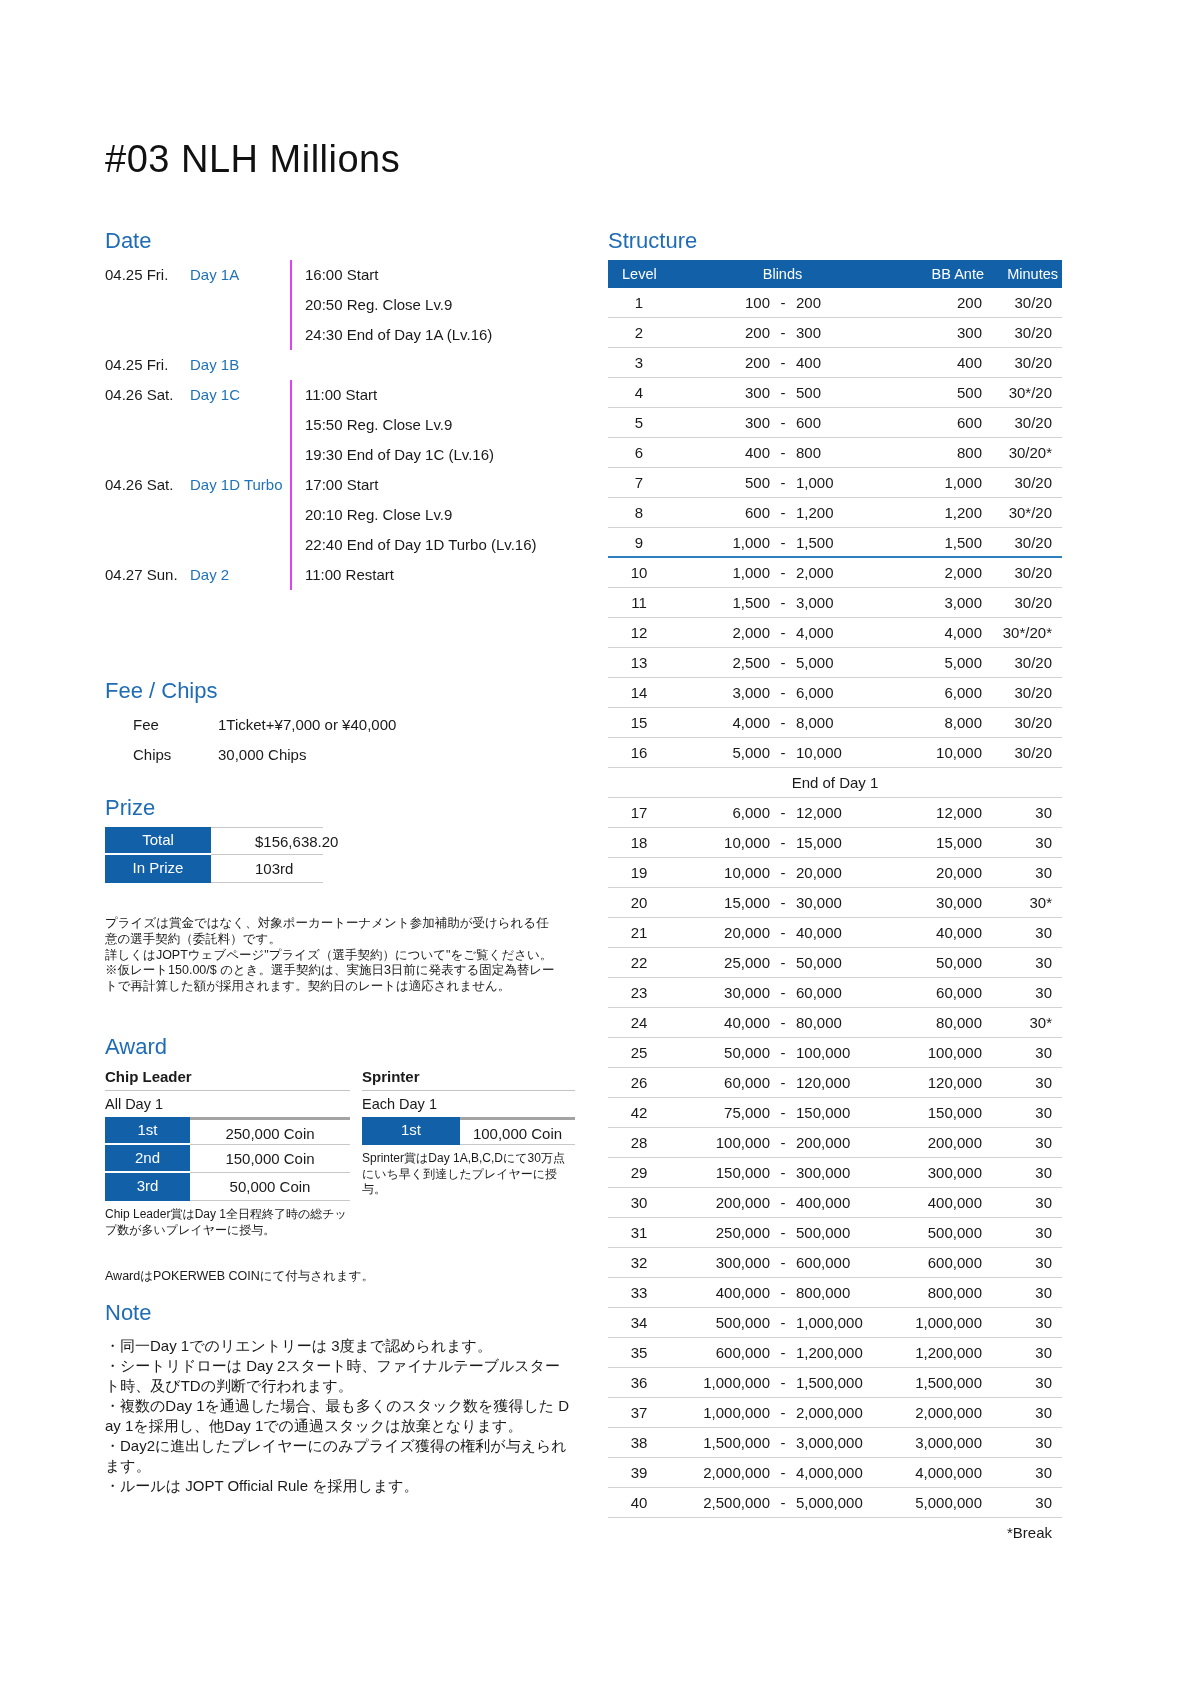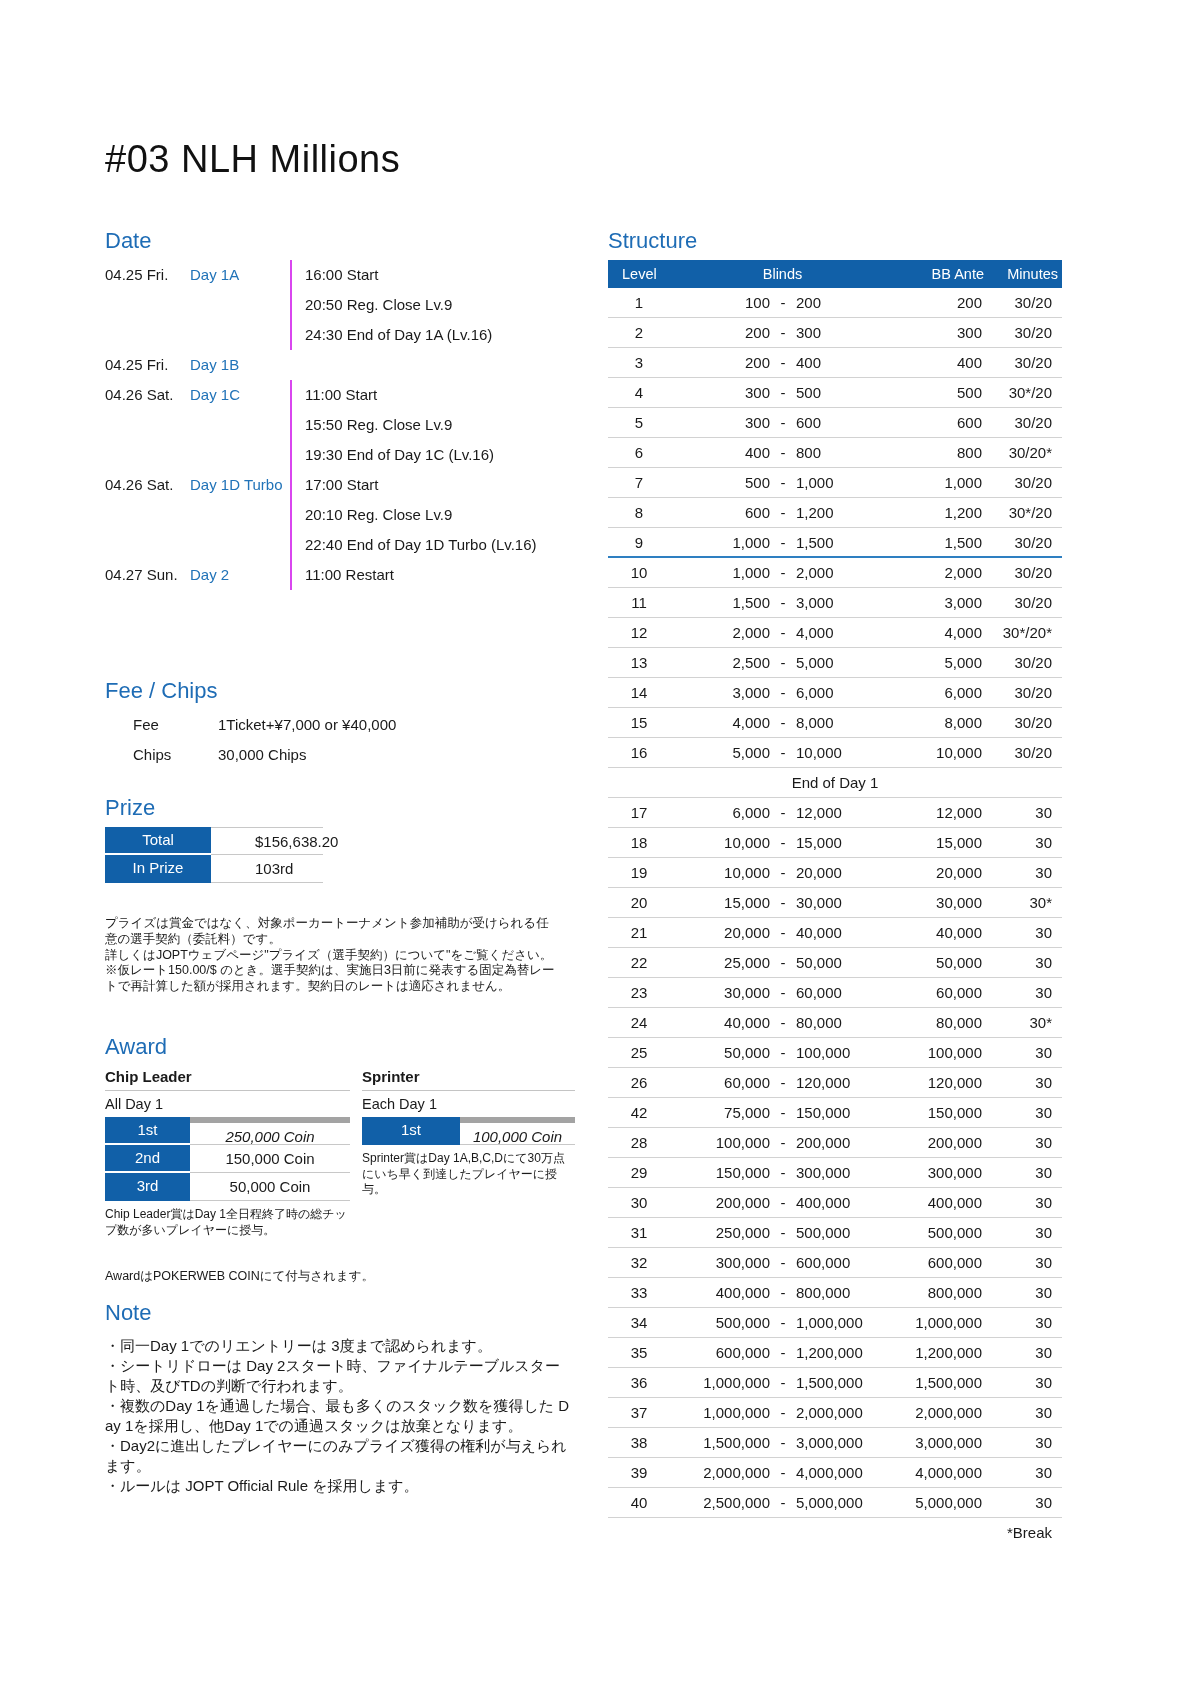--- a/index.html
+++ b/index.html
@@ -56,21 +56,21 @@
     font-size:15px;box-sizing:border-box;border-bottom:2px solid #fff;
   }
   .chip .a-label{width:85px;}
   .chip .a-value{width:160px;}
   .sprinter .a-label{width:98px;}
   .sprinter .a-value{width:115px;}
   .a-value{
     text-align:center;line-height:27px;font-size:15px;border-bottom:1px solid #c8c8c8;
     box-sizing:border-box;
   }
-  .a-row:first-child .a-value{border-top:6px solid #a3a3a3;font-style:italic;}
+  .a-row:first-child .a-value{border-top:3px solid #a3a3a3;}
   .a-row:last-child .a-label{border-bottom:none;}
   .award-note{font-size:12px;line-height:15.5px;margin-top:6px;word-break:break-all;}
   .award-footnote{position:absolute;left:0;top:234px;font-size:12.5px;}
   
   .note-section{left:105px;top:1300px;width:465px;}
   .note-item{font-size:15px;line-height:20px;word-break:break-all;}
   .note-list{margin-top:10px;}
   
   .structure-section{left:608px;top:228px;width:454px;}
   .structure-section h2{}

